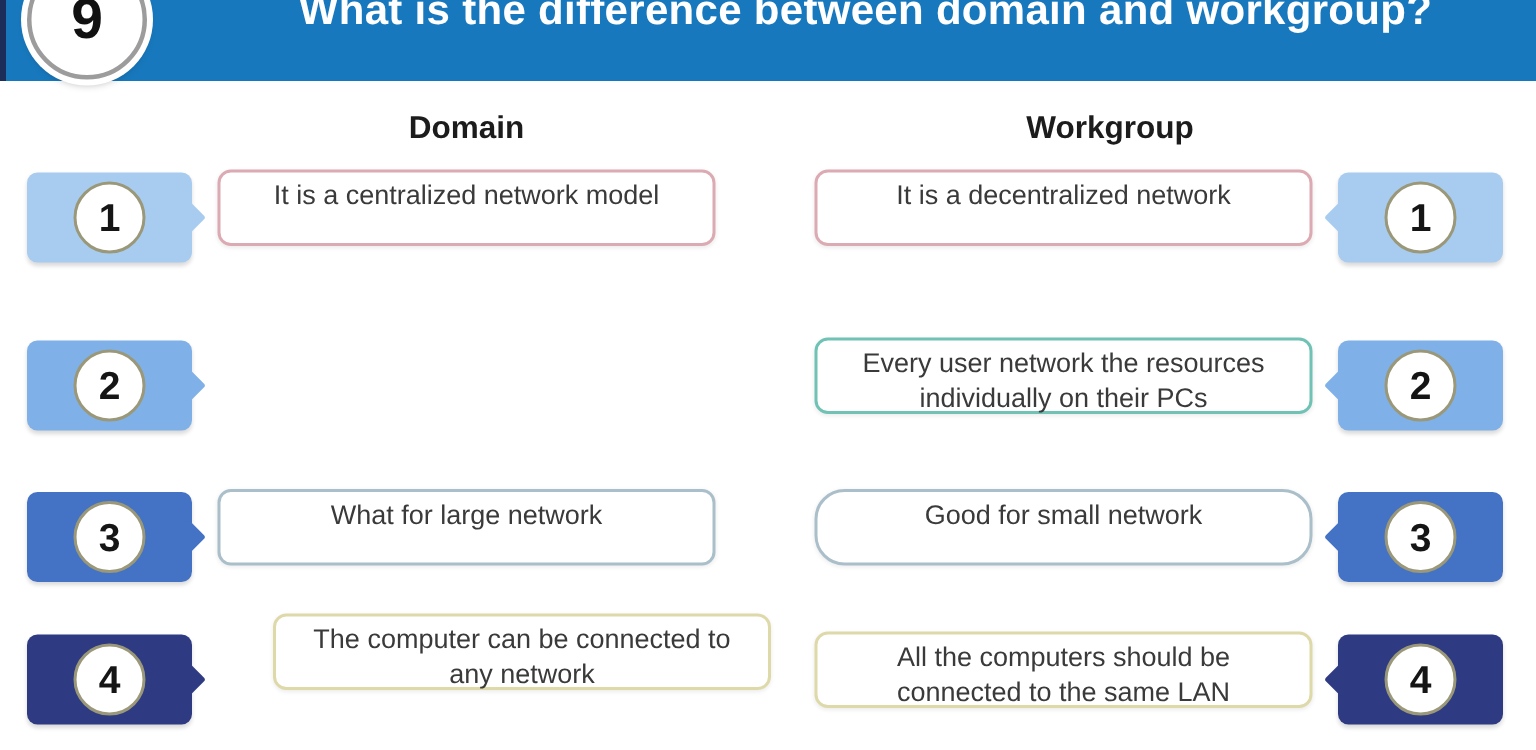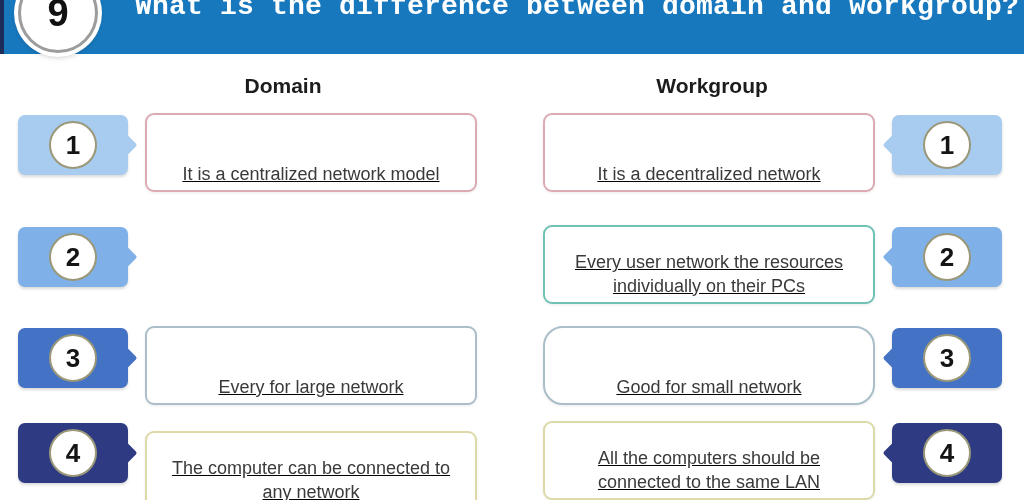--- a/index.html
+++ b/index.html
@@ -26,21 +26,21 @@
     position:absolute;left:18px;top:-27px;width:80px;height:80px;
     border-radius:50%;background:#ffffff;border:3px solid #9c9c9c;
     box-shadow:0 0 0 4px #ffffff,0 3px 6px rgba(0,0,0,.35);
     display:flex;align-items:center;justify-content:center;
     z-index:5;box-sizing:border-box;
   }
   .qnum span{font-size:38px;font-weight:bold;color:#111;line-height:1;}
   
   .colhead{
     position:absolute;top:74px;transform:translateX(-50%);
-    font-size:21px;font-weight:bold;color:#1c1c1c;white-space:nowrap;
+    font-size:21px;font-weight:bold;color:#1c1c1c;white-space:nowrap;margin-left:28px;
   }
   .colhead.c0{left:283px;}
   .colhead.c1{left:712px;}
   
   .badge{
     position:absolute;width:110px;height:60px;border-radius:7px;
     display:flex;align-items:center;justify-content:center;
     box-shadow:0 2px 3px rgba(0,0,0,.15);
   }
   .badge.left{left:18px;}
@@ -52,35 +52,35 @@
   }
   .circle span{font-size:26px;font-weight:bold;color:#151515;line-height:1;}
   .diamond{
     position:absolute;width:16px;height:16px;top:50%;margin-top:-8px;
     transform:rotate(45deg);border-radius:2px;
   }
   .badge.left  .diamond{right:-6px;}
   .badge.right .diamond{left:-6px;}
   
   .box{
-    position:absolute;width:332px;height:79px;background:#ffffff;
+    position:absolute;width:332px;height:51px;background:#ffffff;
     border:2px solid #cccccc;border-radius:9px;box-sizing:border-box;
-    display:flex;align-items:flex-end;justify-content:center;text-align:center;
-    padding:4px 14px;box-shadow:0 1px 3px rgba(0,0,0,.08);text-decoration:underline;
+    display:flex;align-items:flex-start;justify-content:center;text-align:center;
+    padding:4px 14px;box-shadow:0 1px 3px rgba(0,0,0,.08);
   }
   .box span{font-size:18px;color:#3a3a3a;line-height:1.3;}
   .box.left{left:145px;}
   .box.right{left:543px;}
 </style>
 </head>
 <body>
 
 <div class="stage">
 
-  <div class="header" style="background: rgb(24, 120, 189); font-family: Liberation Mono, monospace;">
+  <div class="header" style="background: rgb(24, 120, 189);">
     <div class="header-edge"></div>
     <div class="title">What is the difference between domain and workgroup?</div>
   </div>
 
   <div class="qnum">
     <span>9</span>
   </div>
 
   <div class="colhead c0">Domain</div>
   <div class="colhead c1">Workgroup</div>
@@ -120,39 +120,39 @@
     <span class="diamond" style="background: rgb(127, 176, 232);"></span>
   </div>
 
   <div class="badge left" style="top: 328px; background: rgb(68, 114, 196);">
     <span class="circle">
         <span>3</span>
       </span>
     <span class="diamond" style="background: rgb(68, 114, 196);"></span>
   </div>
   <div class="box left" style="top: 326px; border-color: rgb(170, 191, 201);">
-    <span>Every for large network</span>
+    <span>What for large network</span>
   </div>
   <div class="box right" style="top: 326px; border-color: rgb(170, 191, 201); border-radius: 20px;">
     <span>Good for small network</span>
   </div>
   <div class="badge right" style="top: 328px; background: rgb(68, 114, 196);">
     <span class="circle">
         <span>3</span>
       </span>
     <span class="diamond" style="background: rgb(68, 114, 196);"></span>
   </div>
 
   <div class="badge left" style="top: 423px; background: rgb(46, 59, 130);">
     <span class="circle">
         <span>4</span>
       </span>
     <span class="diamond" style="background: rgb(46, 59, 130);"></span>
   </div>
-  <div class="box left" style="top: 431px; border-color: rgb(222, 217, 168);">
+  <div class="box left" style="top: 409px; border-color: rgb(222, 217, 168); margin-left: 37px;">
     <span>The computer can be connected to any network</span>
   </div>
   <div class="box right" style="top: 421px; border-color: rgb(222, 217, 168);">
     <span>All the computers should be connected to the same LAN</span>
   </div>
   <div class="badge right" style="top: 423px; background: rgb(46, 59, 130);">
     <span class="circle">
         <span>4</span>
       </span>
     <span class="diamond" style="background: rgb(46, 59, 130);"></span>

